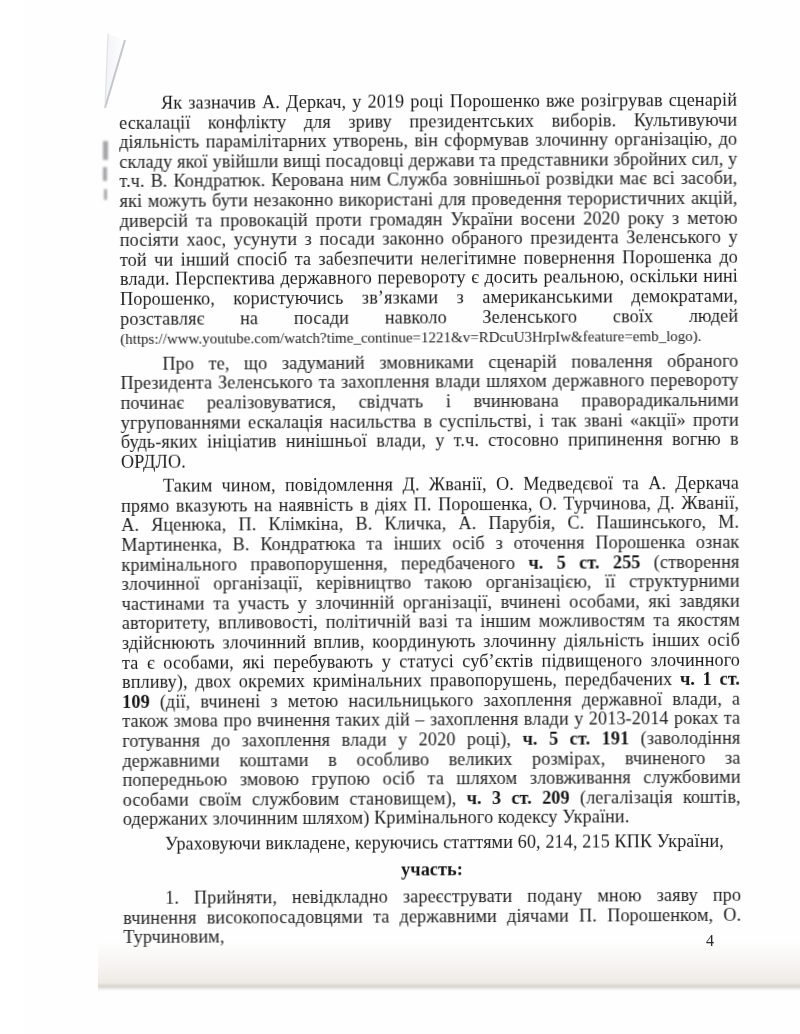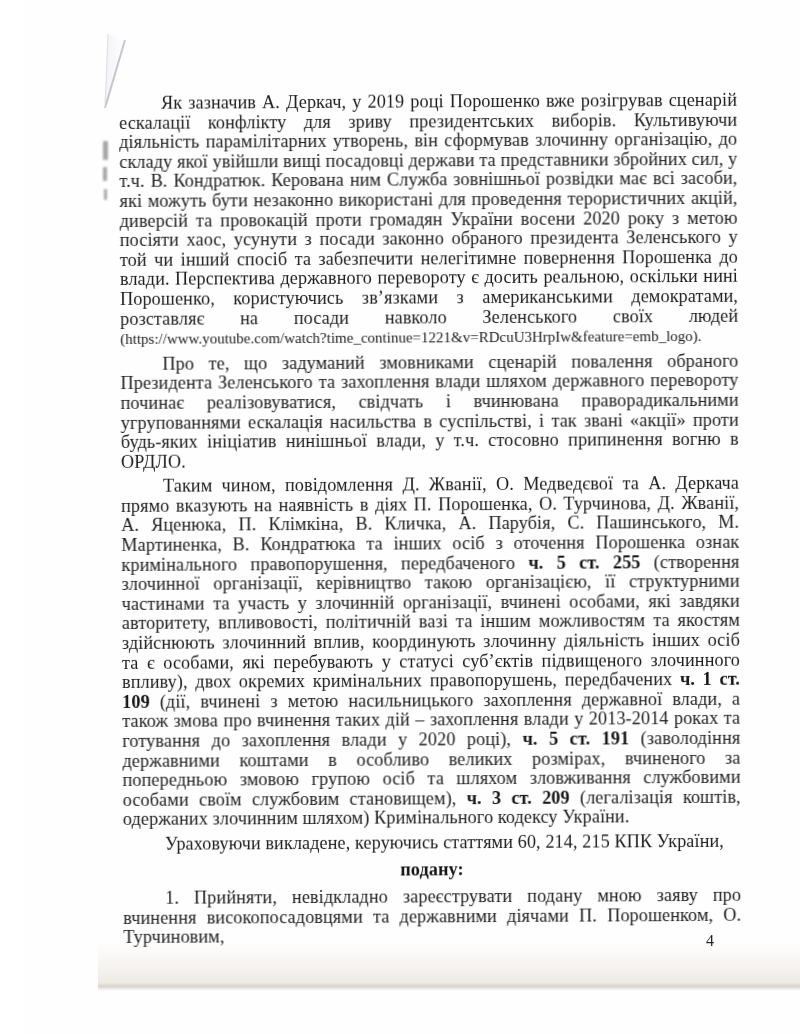--- a/index.html
+++ b/index.html
@@ -111,21 +111,21 @@
 
   <div class="edge-mark m1"></div>
   <div class="edge-mark m2"></div>
   <div class="edge-mark m3"></div>
 
   <div class="textblock" id="textblock">
       <p class="para"><span>Як зазначив А. Деркач, у 2019 році Порошенко вже розігрував сценарій ескалації конфлікту для зриву президентських виборів. Культивуючи діяльність парамілітарних утворень, він сформував злочинну організацію, до складу якої увійшли вищі посадовці держави та представники збройних сил, у т.ч. В. Кондратюк. Керована ним Служба зовнішньої розвідки має всі засоби, які можуть бути незаконно використані для проведення терористичних акцій, диверсій та провокацій проти громадян України восени 2020 року з метою посіяти хаос, усунути з посади законно обраного президента Зеленського у той чи інший спосіб та забезпечити нелегітимне повернення Порошенка до влади. Перспектива державного перевороту є досить реальною, оскільки нині Порошенко, користуючись зв’язками з американськими демократами, розставляє на посади навколо Зеленського своїх людей </span><span class="url">(https://www.youtube.com/watch?time_continue=1221&amp;v=RDcuU3HrpIw&amp;feature=emb_logo).</span></p>
       <p class="para"><span>Про те, що задуманий змовниками сценарій повалення обраного Президента Зеленського та захоплення влади шляхом державного перевороту починає реалізовуватися, свідчать і вчинювана праворадикальними угрупованнями ескалація насильства в суспільстві, і так звані «акції» проти будь-яких ініціатив нинішньої влади, у т.ч. стосовно припинення вогню в ОРДЛО.</span></p>
       <p class="para"><span>Таким чином, повідомлення Д. Жванії, О. Медведєвої та А. Деркача прямо вказують на наявність в діях П. Порошенка, О. Турчинова, Д. Жванії, А. Яценюка, П. Клімкіна, В. Кличка, А. Парубія, С. Пашинського, М. Мартиненка, В. Кондратюка та інших осіб з оточення Порошенка ознак кримінального правопорушення, передбаченого </span><span class="b">ч. 5 ст. 255</span><span> (створення злочинної організації, керівництво такою організацією, її структурними частинами та участь у злочинній організації, вчинені особами, які завдяки авторитету, впливовості, політичній вазі та іншим можливостям та якостям здійснюють злочинний вплив, координують злочинну діяльність інших осіб та є особами, які перебувають у статусі суб’єктів підвищеного злочинного впливу), двох окремих кримінальних правопорушень, передбачених </span><span class="b">ч. 1 ст. 109</span><span> (дії, вчинені з метою насильницького захоплення державної влади, а також змова про вчинення таких дій – захоплення влади у 2013-2014 роках та готування до захоплення влади у 2020 році), </span><span class="b">ч. 5 ст. 191</span><span> (заволодіння державними коштами в особливо великих розмірах, вчиненого за попередньою змовою групою осіб та шляхом зловживання службовими особами своїм службовим становищем), </span><span class="b">ч. 3 ст. 209</span><span> (легалізація коштів, одержаних злочинним шляхом) Кримінального кодексу України.</span></p>
       <p class="para"><span>Ураховуючи викладене, керуючись статтями 60, 214, 215 КПК України,</span></p>
-      <p class="para heading"><span class="b">подану:</span></p>
+      <p class="para heading"><span class="b">участь:</span></p>
       <p class="para"><span>1. Прийняти, невідкладно зареєструвати подану мною заяву про вчинення високопосадовцями та державними діячами П. Порошенком, О. Турчиновим,</span></p>
     </div>
 
   <div class="pageno">4</div>
 
   <div class="bottom-shadow"></div>
 
 </div>
 
 </body></html>

